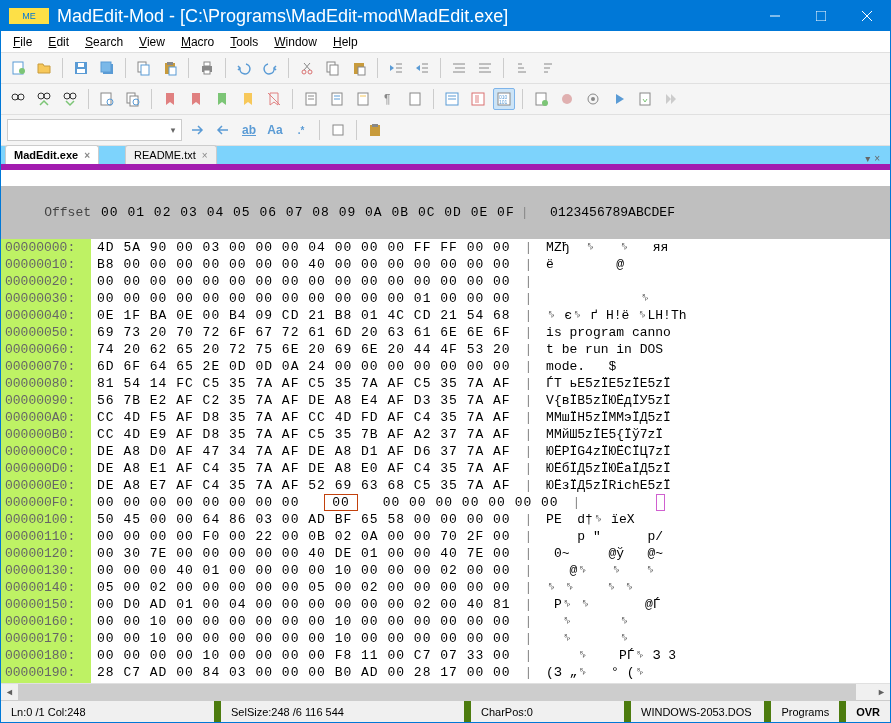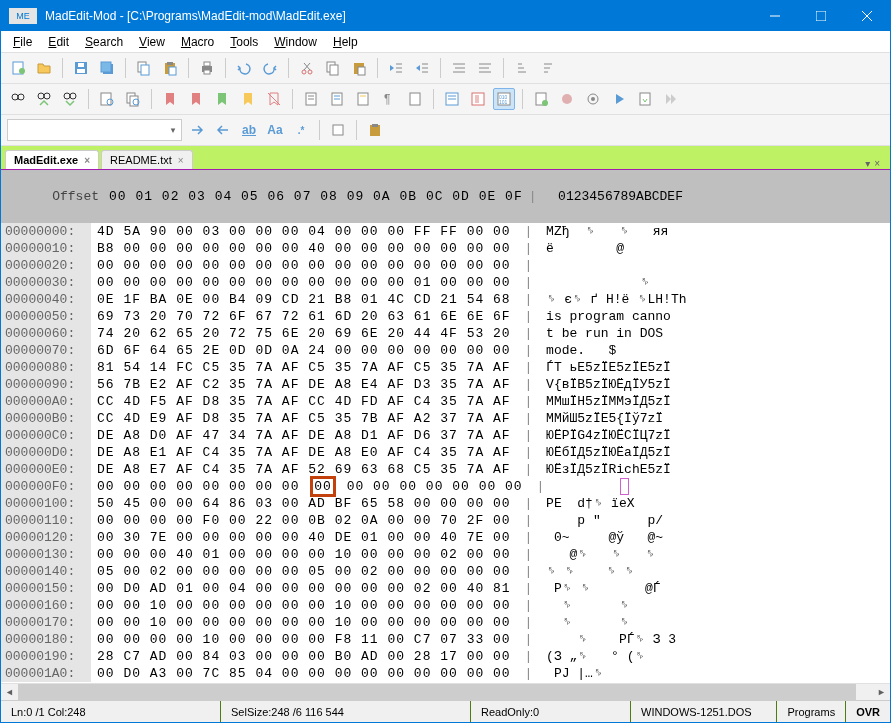--- a/index.html
+++ b/index.html
@@ -1,47 +1,47 @@
 <!DOCTYPE html>
 <html><head>
 <meta charset="utf-8">
 <style>
 * { margin: 0; padding: 0; box-sizing: border-box; }
 body { font-family: "Segoe UI", Tahoma, sans-serif; font-size: 12px; background: #fff; width: 891px; height: 723px; overflow: hidden; display: flex; flex-direction: column; border: 1px solid #0078d7; }
 .titlebar { background: #0078d7; color: #fff; height: 30px; display: flex; align-items: center; padding-left: 8px; }
-.titlebar .icon { width: 28px; height: 16px; background: #e5e5e5; margin-right: 8px; display: flex; align-items: center; justify-content: center; font-size: 9px; color: #0078d7; }
-.titlebar .title { flex: 1; font-size: 12px; }
+.titlebar .icon { width: 40px; height: 16px; background: #fde047; margin-right: 8px; display: flex; align-items: center; justify-content: center; font-size: 9px; color: #0078d7; }
+.titlebar .title { flex: 1; font-size: 18px; }
 .titlebar .winbtns { display: flex; }
 .titlebar .winbtn { width: 46px; height: 30px; display: flex; align-items: center; justify-content: center; color: #fff; font-size: 14px; }
 .menubar { background: #fff; height: 22px; display: flex; align-items: center; padding: 8px 4px; border-bottom: 1px solid #e0e0e0; }
 .menubar .menuitem { padding: 2px 8px; cursor: pointer; }
 .menubar .menuitem u { text-decoration: underline; }
 .toolbar { background: #f5f5f5; padding: 4px 6px; display: flex; align-items: center; gap: 4px; flex-wrap: wrap; border-bottom: 1px solid #e0e0e0; }
 .tb-btn { width: 22px; height: 22px; display: flex; align-items: center; justify-content: center; border: 1px solid transparent; border-radius: 2px; cursor: pointer; }
 .tb-btn.active { background: #cce4f7; border-color: #7eb4ea; }
 .tb-sep { width: 1px; height: 20px; background: #ccc; margin: 0 3px; }
 .tb-combo { width: 175px; height: 22px; border: 1px solid #ccc; background: #fff; display: flex; align-items: center; }
 .tb-combo .arrow { width: 16px; text-align: center; color: #666; font-size: 9px; }
-.tabs { background: #bef264; height: 24px; display: flex; align-items: flex-end; padding: 0 4px; border-bottom: 1px solid #a21caf; position: relative; }
+.tabs { background: #7dd3fc; height: 24px; display: flex; align-items: flex-end; padding: 0 4px; border-bottom: 6px solid #a21caf; position: relative; gap: 24px; }
 .tab { padding: 3px 8px; border: 1px solid #ccc; border-bottom: none; background: #f0f0f0; margin-right: 2px; display: flex; align-items: center; gap: 6px; border-radius: 3px 3px 0 0; font-size: 11px; }
 .tab.active { background: #fff; font-weight: bold; }
 .tab .close-x { color: #888; font-size: 10px; }
 .tabs .right { margin-left: auto; display: flex; gap: 4px; color: #666; font-size: 10px; padding-right: 6px; }
 .hex-view { flex: 1; overflow: hidden; font-family: Consolas, "Courier New", monospace; font-size: 13px; line-height: 17px; white-space: pre; display: flex; flex-direction: column; }
-.hex-header { background: #bfbfbf; color: #444; padding: 1px 16px; }
+.hex-header { background: #bfbfbf; color: #444; padding: 1px 8px; margin-top: 16px; }
 .hex-body { flex: 1; overflow-y: auto; overflow-x: auto; }
 .hex-row { display: flex; }
-.hex-offset { background: #e5e5e5; color: #666; padding: 0 4px; width: 90px; }
+.hex-offset { background: #bef264; color: #666; padding: 0 4px; width: 90px; }
 .hex-bytes { padding: 0 6px; letter-spacing: 1px; color: #000; }
 .hex-ascii { padding: 0 6px; color: #000; }
 .hex-sep { color: #888; }
-.cursor-byte { border: 3px solid #c2410c; padding: 0 1px; margin: -1px 2px; }
+.cursor-byte { border: 1px solid #c2410c; padding: 0 7px; margin: -1px 16px; }
 .cursor-ascii { border: 1px solid #d060d0; padding: 0; margin: -1px; }
 .statusbar { background: #f0f0f0; height: 22px; border-top: 1px solid #ccc; display: flex; align-items: center; font-size: 11px; }
-.statusbar .cell { padding: 0 10px; border-right: 1px solid #4d7c0f; height: 100%; display: flex; align-items: center; }
+.statusbar .cell { padding: 0 10px; border-right: 7px solid #4d7c0f; height: 100%; display: flex; align-items: center; }
 .statusbar .cell:last-child { border-right: none; font-weight: bold; }
 .scrollbar-h { height: 17px; background: #f0f0f0; border-top: 1px solid #e0e0e0; display: flex; align-items: center; }
 .scrollbar-h .sb-btn { width: 17px; height: 17px; background: #f0f0f0; display: flex; align-items: center; justify-content: center; color: #606060; font-size: 9px; }
 .scrollbar-h .sb-track { flex: 1; height: 17px; position: relative; }
 .scrollbar-h .sb-thumb { position: absolute; left: 0; width: 98%; height: 100%; background: #cdcdcd; }
 svg { display: block; }
 </style>
 </head>
 <body>
 
@@ -422,19 +422,19 @@
   <div class="sb-btn">►</div>
 </div>
 
 <div class="statusbar">
   <div class="cell" style="width:220px">Ln:0 /1 Col:248</div>
   <div class="cell" style="width:250px">
       <span>SelSize:</span>
       <span>248 /6 116 544</span>
     </div>
   <div class="cell" style="width:160px">
-      <span>ReadOnly:</span>
+      <span>CharPos:</span>
       <span>0</span>
     </div>
-  <div class="cell" style="flex:1">WINDOWS-1251.DOS</div>
+  <div class="cell" style="flex:1">WINDOWS-2053.DOS</div>
   <div class="cell">Programs</div>
   <div class="cell">OVR</div>
 </div>
 
 </body></html>

